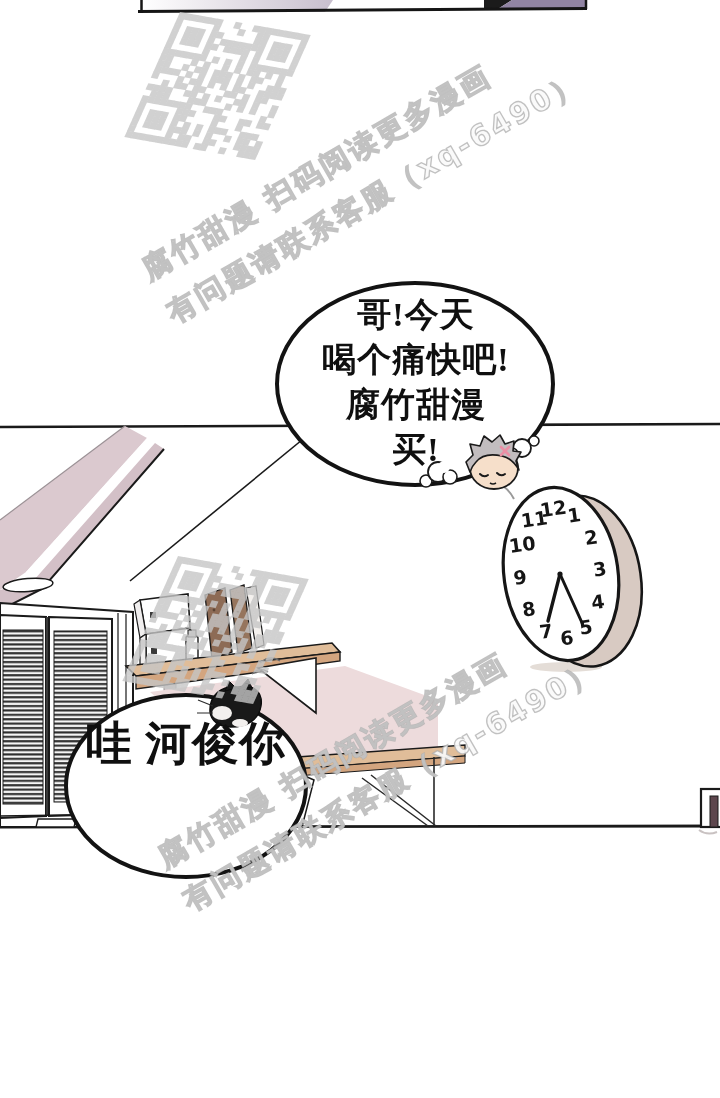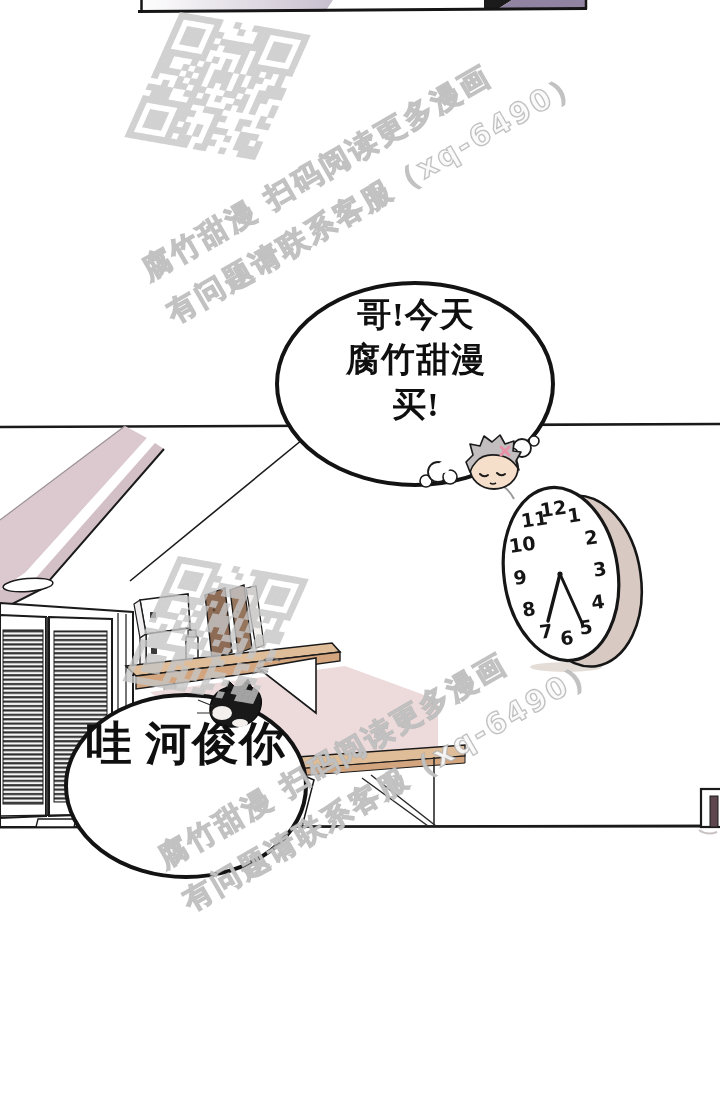--- a/index.html
+++ b/index.html
@@ -688,20 +688,21 @@
         <rect x="126.0" y="81.9" width="6.8" height="6.8"></rect>
         <rect x="126.0" y="94.5" width="6.8" height="6.8"></rect>
         <rect x="126.0" y="113.4" width="6.8" height="6.8"></rect>
         <rect x="126.0" y="119.7" width="6.8" height="6.8"></rect>
         <rect x="126.0" y="126.0" width="6.8" height="6.8"></rect>
       </g>
 </svg>
 
   <div class="bubble-text bt1">
     <div>哥!今天</div>
+    <div>喝个痛快吧!</div>
     <div>腐竹甜漫</div>
     <div>买!</div>
   </div>
   <div class="bubble-text bt2">
     <div>哇 河俊你</div>
   </div>
 
   <div class="wm wm-top">
     <div>腐竹甜漫 扫码阅读更多漫画</div>
     <div>有问题请联系客服（xq-6490）</div>

